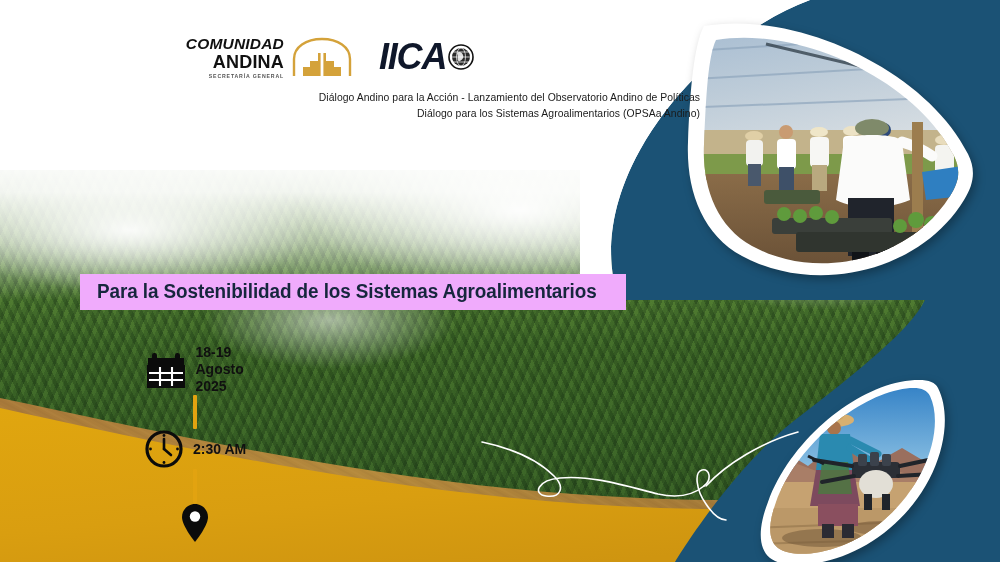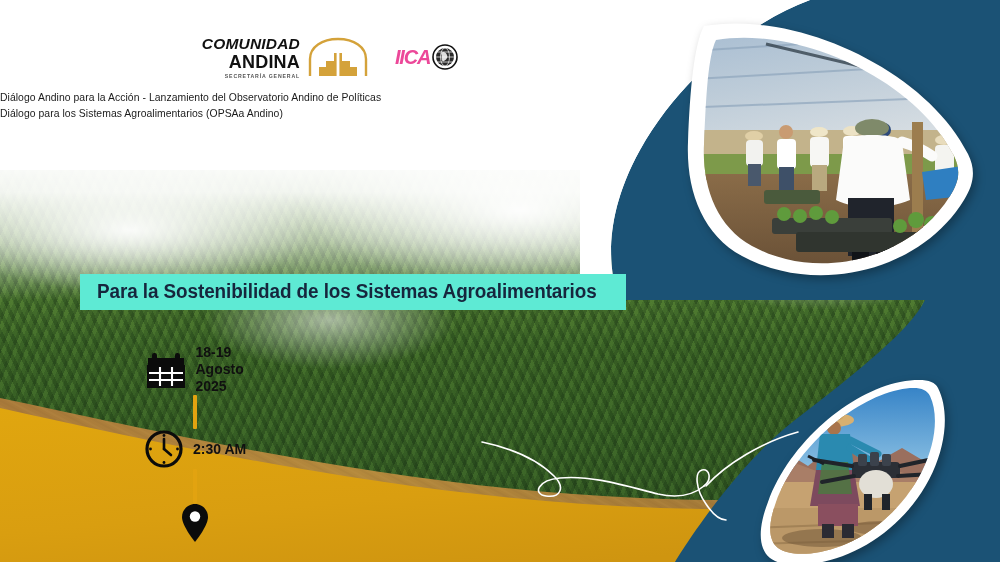--- a/index.html
+++ b/index.html
@@ -65,46 +65,46 @@
   }
   .logo-can { display: flex; align-items: center; gap: 7px; }
   .can-words {
     display: flex; flex-direction: column; align-items: flex-end; line-height: 1;
   }
   .can-l1 { font-size: 15.5px; font-weight: 700; letter-spacing: .2px; color: #111; font-style: italic; }
   .can-l2 { font-size: 18px; font-weight: 700; letter-spacing: .2px; color: #111; margin-top: 1px; }
   .can-l3 { font-size: 5.2px; font-weight: 700; letter-spacing: .85px; color: #555; margin-top: 3px; }
   .logo-iica { display: flex; align-items: center; gap: 2px; }
   .iica-word {
-    font-size: 20px; font-weight: 700; font-style: italic;
-    letter-spacing: -1.2px; color: #ec4899;
+    font-size: 36px; font-weight: 700; font-style: italic;
+    letter-spacing: -1.2px; color: #0f172a;
     font-family: "Liberation Sans", sans-serif;
   }
 
   .event-line {
     position: absolute; left: 0; top: 90px; width: 700px;
-    text-align: left;
+    text-align: right;
     font-size: 10.4px; color: #1a1a1a; line-height: 1.55;
     letter-spacing: .05px;
   }
 
   
   .title-block { position: absolute; left: 96px; top: 148px; width: 600px; }
   .title-line {
     font-size: 53px; font-weight: 700; color: #15273f;
     line-height: 1.04; letter-spacing: -0.6px;
     font-family: "Liberation Sans", sans-serif;
     transform: scaleX(.92); transform-origin: left center;
     white-space: nowrap;
   }
   .title-line.l2 { margin-top: 3px; }
 
   .subtitle-band {
     position: absolute; left: 80px; top: 274px;
-    background: #5eead4;
+    background: #f0abfc;
     padding: 6px 14px 7px 17px;
   }
   .subtitle-band span {
     font-size: 19.5px; font-weight: 700; color: #16263d;
     letter-spacing: -0.1px; white-space: nowrap;
     transform: scaleX(.97); transform-origin: left center; display: inline-block;
   }
 
   
   .info-row {

